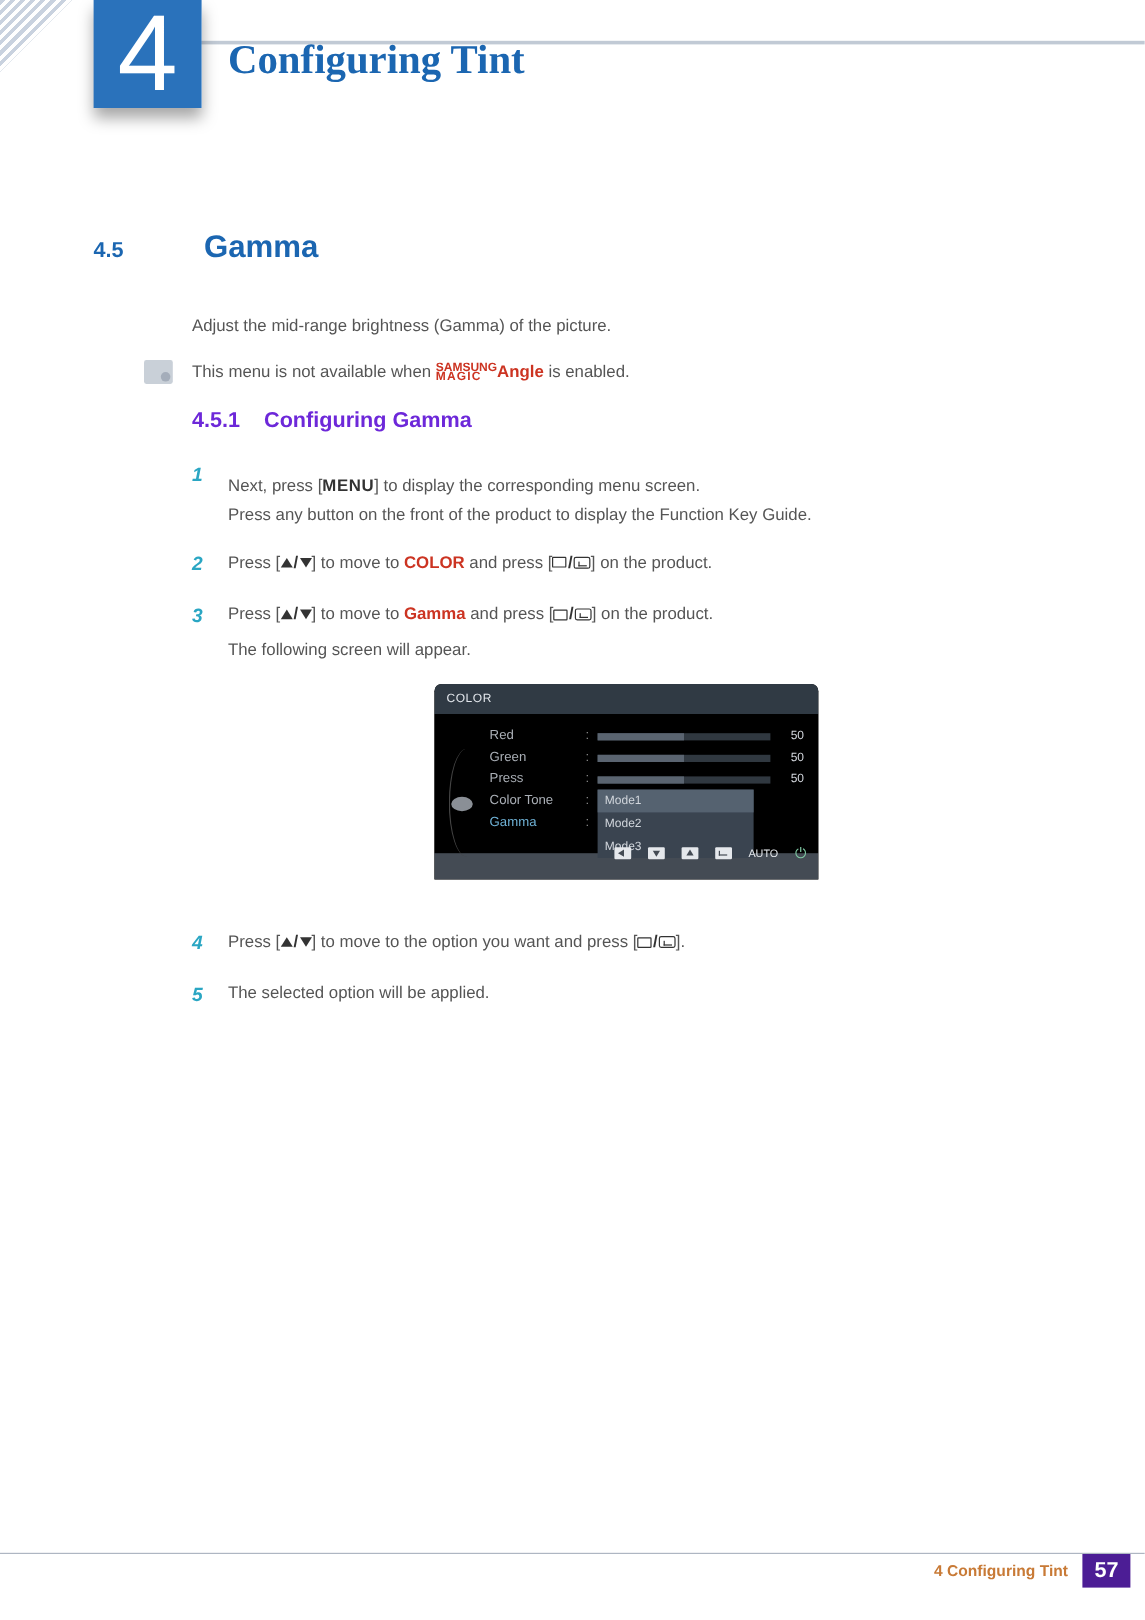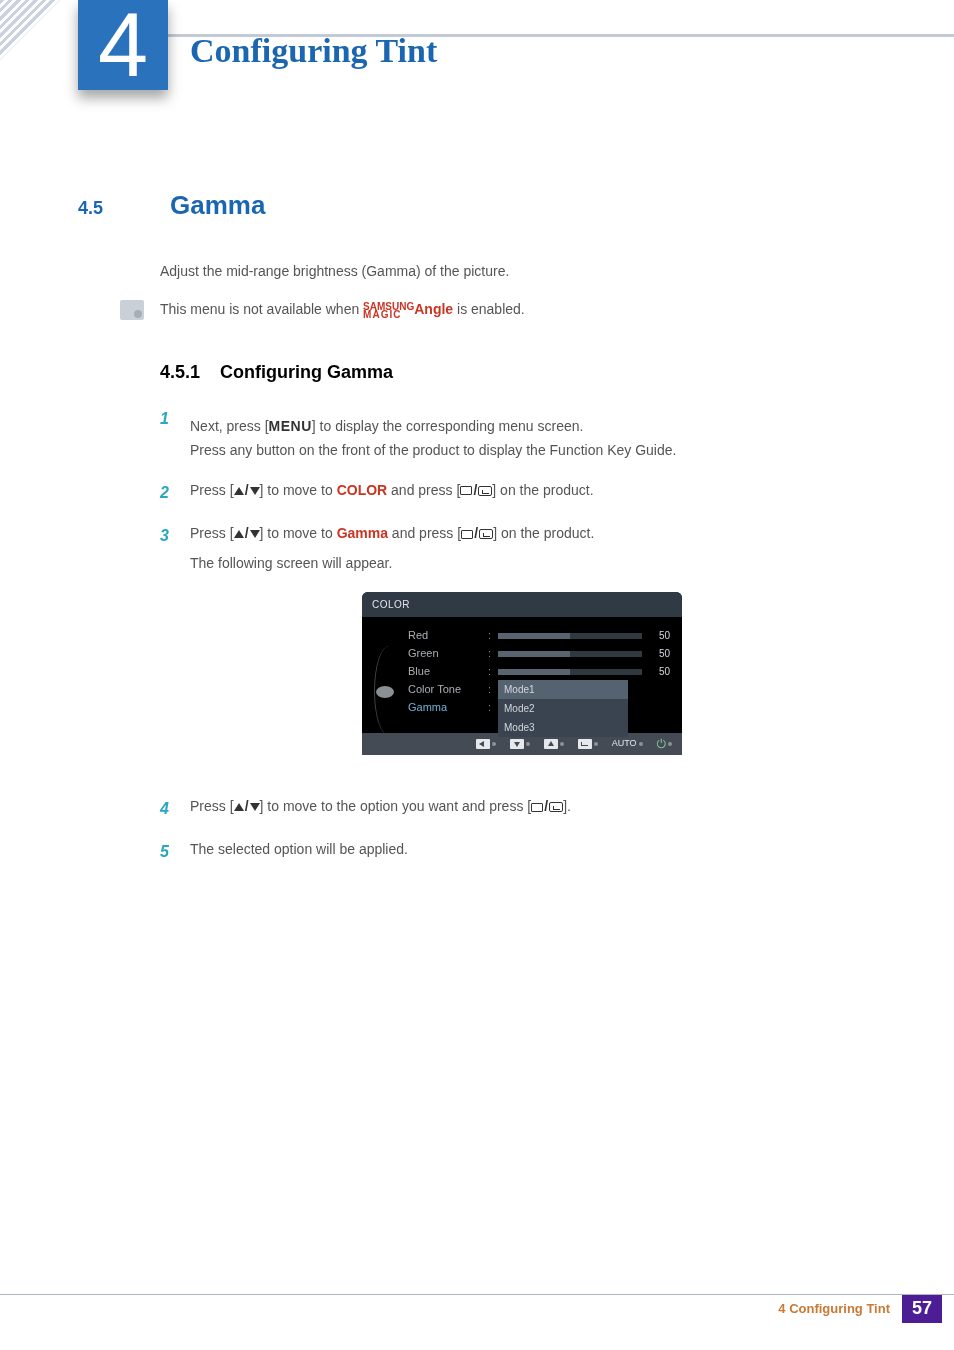--- a/index.html
+++ b/index.html
@@ -57,35 +57,35 @@
   .sec-head {
     display: flex;
     align-items: baseline;
     gap: 32px;
     margin-bottom: 40px;
   }
   .sec-num { color: #1b66b1; font-size: 18px; font-weight: 700; width: 60px; }
   .sec-title { color: #1b66b1; font-size: 26px; font-weight: 700; }
   .body-indent { margin-left: 82px; }
   .para { color: #555; font-size: 14px; line-height: 1.5; margin-bottom: 18px; }
-  .note-row { display: flex; align-items: center; gap: 16px; margin-bottom: 42px; }
+  .note-row { display: flex; align-items: center; gap: 16px; margin-bottom: 20px; }
   .note-icon {
     width: 24px; height: 20px;
     background: #c9d0d8;
     position: relative;
     border-radius: 2px;
   }
   .note-icon::after {
     content: ""; position: absolute; right: 2px; bottom: 2px;
     width: 8px; height: 8px; border-radius: 50%; background: #a4adba;
   }
   .note-text { font-size: 14px; color: #555; }
   .samsung-magic { color: #cc3422; font-weight: 700; font-size: 10px; line-height: 8px; display: inline-block; vertical-align: middle; text-align: left; }
   .angle-bold { color: #cc3422; font-weight: 700; }
-  .subsec-head { display: flex; gap: 20px; color: #000000; font-weight: 700; font-size: 18px; margin-bottom: 22px; }
+  .subsec-head { display: flex; gap: 20px; color: #6d28d9; font-weight: 700; font-size: 18px; margin-bottom: 22px; }
   .step-list { list-style: none; }
   .step-list li { display: flex; gap: 16px; font-size: 14px; color: #555; margin-bottom: 16px; line-height: 1.7; }
   .step-num { color: #2aa6c3; font-style: italic; font-weight: 700; font-size: 16px; width: 14px; flex-shrink: 0; }
   .step-body { flex: 1; }
   .menu-kw { font-weight: 700; color: #333; letter-spacing: .5px; }
   .color-kw { color: #cc3422; font-weight: 700; }
   .gamma-kw { color: #cc3422; font-weight: 700; }
   .glyph { display: inline-flex; align-items: center; vertical-align: middle; }
   .tri-up, .tri-down {
     display:inline-block; width:0; height:0; border-left:5px solid transparent; border-right:5px solid transparent;
@@ -139,21 +139,21 @@
     gap:14px; padding:0 10px;
   }
   .ftr-ico { width:14px; height:10px; background:#e5e8ec; border-radius:1px; position:relative; }
   .ftr-ico.tri-l::after{content:"";position:absolute;left:3px;top:2px;border-top:3px solid transparent;border-bottom:3px solid transparent;border-right:5px solid #444b54;}
   .ftr-ico.tri-d::after{content:"";position:absolute;left:4px;top:3px;border-left:3px solid transparent;border-right:3px solid transparent;border-top:5px solid #444b54;}
   .ftr-ico.tri-u::after{content:"";position:absolute;left:4px;top:2px;border-left:3px solid transparent;border-right:3px solid transparent;border-bottom:5px solid #444b54;}
   .ftr-ico.ent::after{content:"";position:absolute;left:3px;top:3px;width:6px;height:3px;border-left:1.5px solid #444b54;border-bottom:1.5px solid #444b54;}
   .ftr-txt { color:#e5e8ec; font-size:9px; }
   .ftr-pwr { color:#7fc8a3; font-size:12px; }
   .ftr-dot { width:4px;height:4px;border-radius:50%;background:#8b929b; }
-  .ftr-col { display:flex; flex-direction:row; align-items:center; gap:2px;}
+  .ftr-col { display:flex; flex-direction:column; align-items:flex-start; gap:17px;}
   
   .page-footer {
     position:absolute;
     left:0; right:0;
     bottom:28px;
     height:28px;
     border-top:1px solid #aeb6c2;
     display:flex;
     align-items:center;
     justify-content:flex-end;
@@ -255,21 +255,21 @@
                   </div>
                   <div class="osd-row">
                     <span class="osd-label">Green</span>
                       <span class="osd-colon">:</span>
                     <div class="osd-bar">
                         <div class="fill"></div>
                       </div>
                     <span class="osd-val">50</span>
                   </div>
                   <div class="osd-row">
-                    <span class="osd-label">Blue</span>
+                    <span class="osd-label">Press</span>
                       <span class="osd-colon">:</span>
                     <div class="osd-bar">
                         <div class="fill"></div>
                       </div>
                     <span class="osd-val">50</span>
                   </div>
                   <div class="osd-row">
                     <span class="osd-label">Color Tone</span>
                       <span class="osd-colon">:</span>
                     <span class="osd-text">Normal</span>

